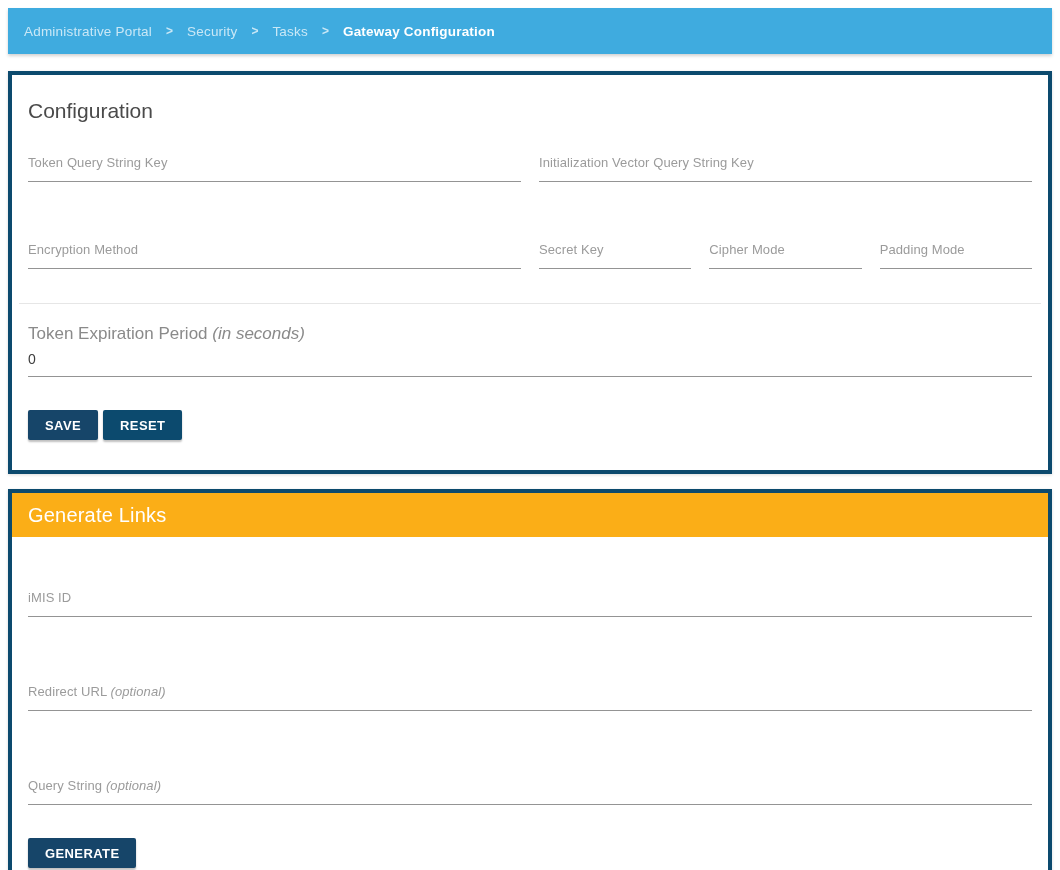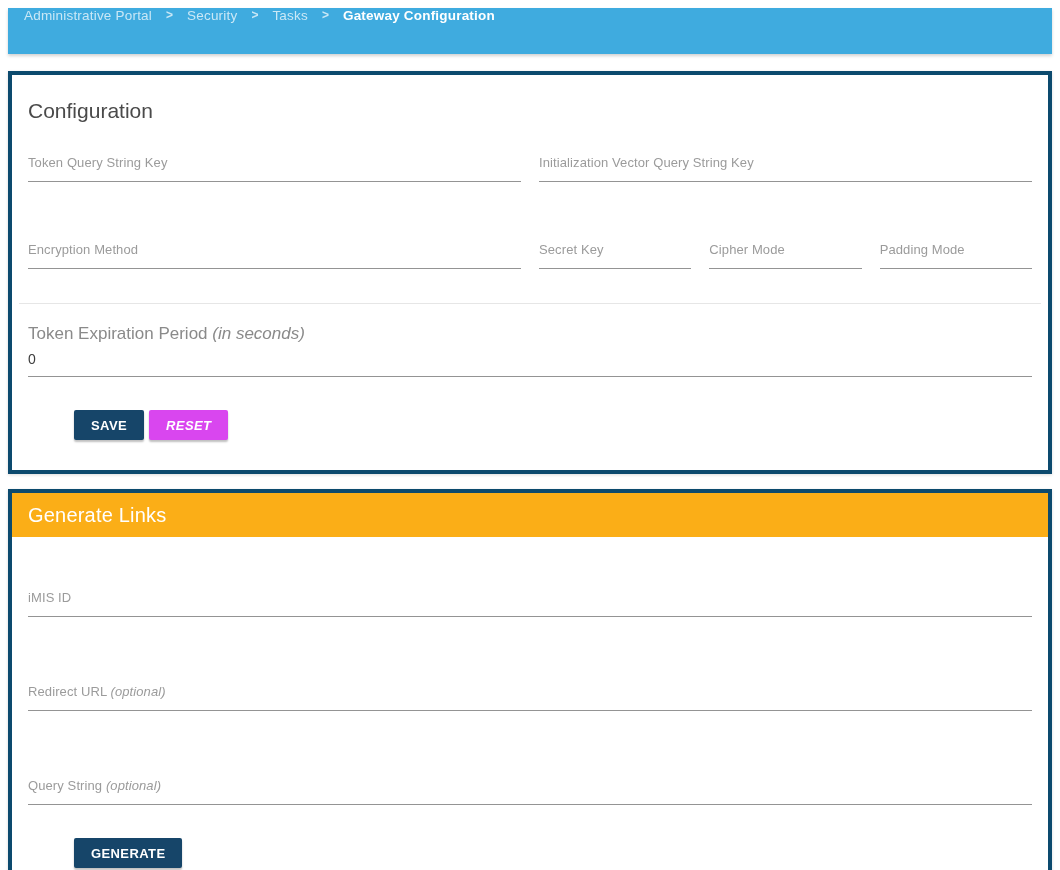--- a/index.html
+++ b/index.html
@@ -8,21 +8,21 @@
     background: #ffffff;
     font-family: "Liberation Sans", sans-serif;
     padding: 8px;
   }
 
   
   .topbar {
     height: 46px;
     background: #3FABDF;
     display: flex;
-    align-items: flex-start;
+    align-items: center;
     padding: 0 16px;
     box-shadow: 0 2px 3px rgba(0,0,0,0.18);
     margin-bottom: 17px;
   }
   .crumb {
     color: rgba(255,255,255,0.72);
     font-size: 13.5px;
     font-weight: 500;
     letter-spacing: 0.2px;
     cursor: pointer;
@@ -116,22 +116,22 @@
     padding: 0 17px;
     font-family: "Liberation Sans", sans-serif;
     font-size: 13px;
     font-weight: 700;
     letter-spacing: 0.4px;
     color: #ffffff;
     border-radius: 2px;
     box-shadow: 0 2px 2px rgba(0,0,0,0.25);
     cursor: pointer;
   }
-  .btn-primary { background: #164569; margin-left: 46px; }
-  .btn-reset   { background: #d946ef; margin-left: 5px; font-style: italic; }
+  .btn-primary { background: #164569; }
+  .btn-reset   { background: #0c4a6e; margin-left: 5px; }
 
   .card1-bottom-pad { height: 30px; }
 
   
   .card2 { margin-top: 15px; }
   .gen-header {
     height: 44px;
     background: #FBAE17;
     display: flex;
     align-items: center;

